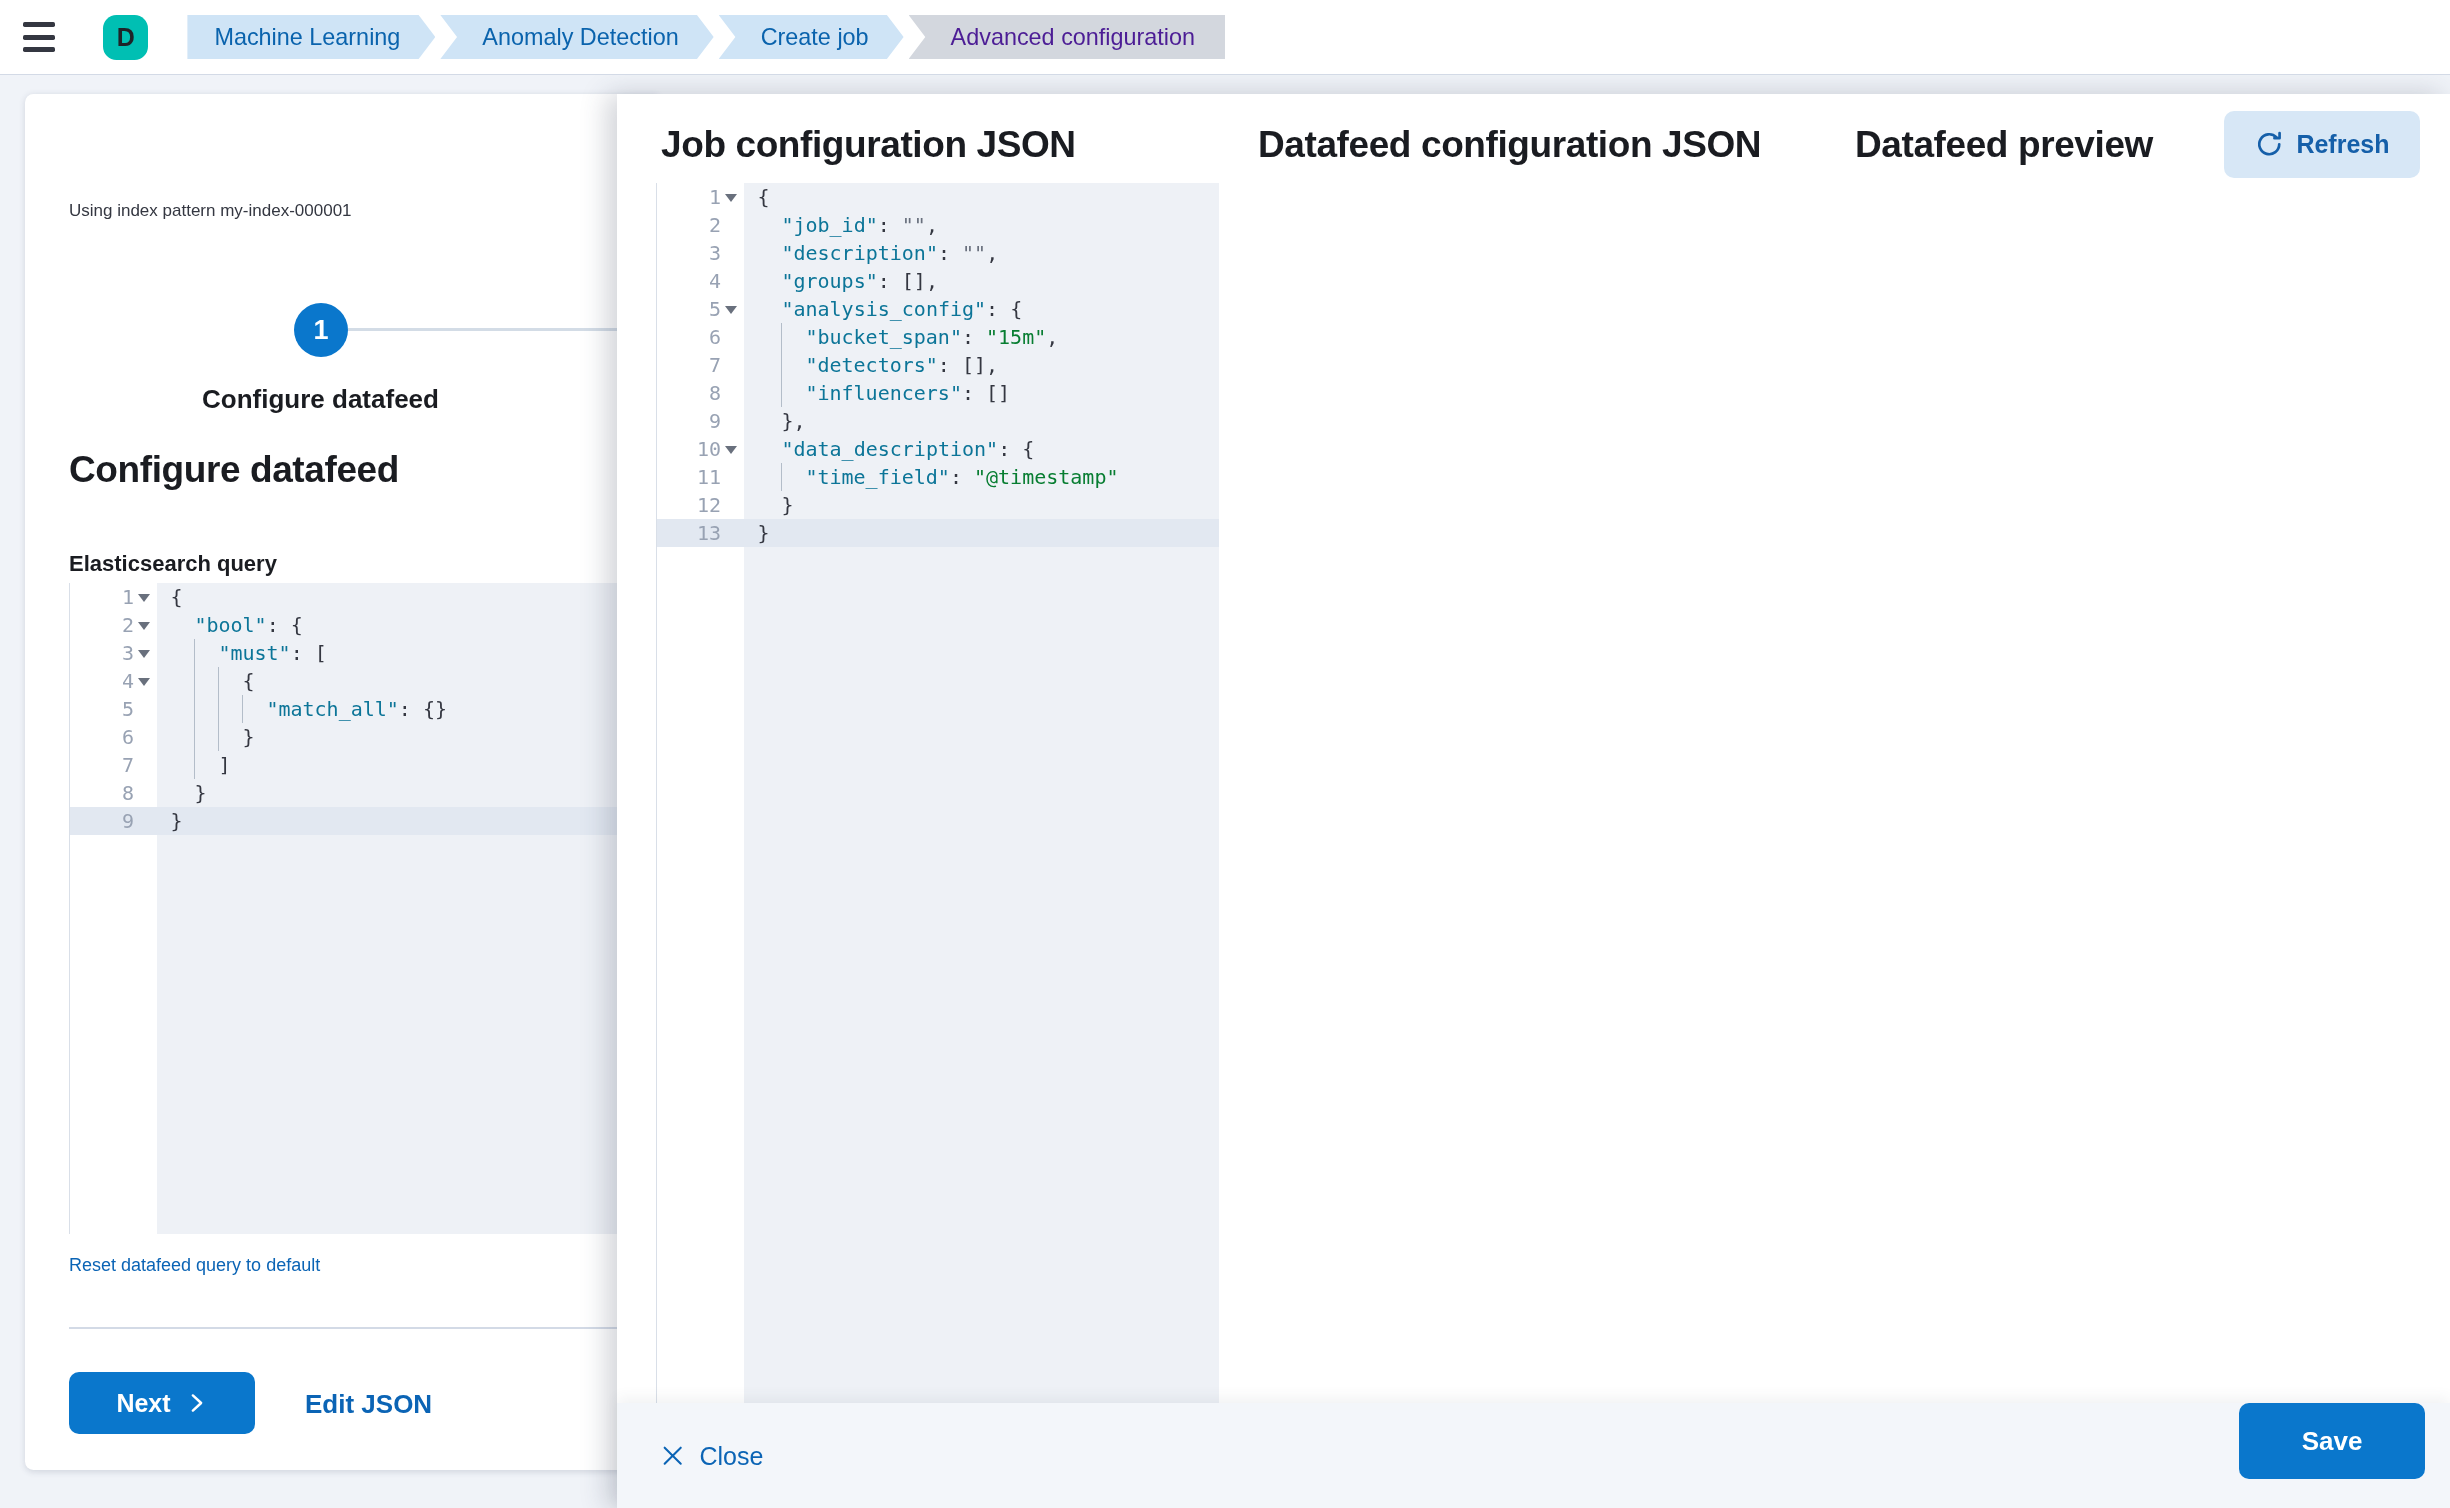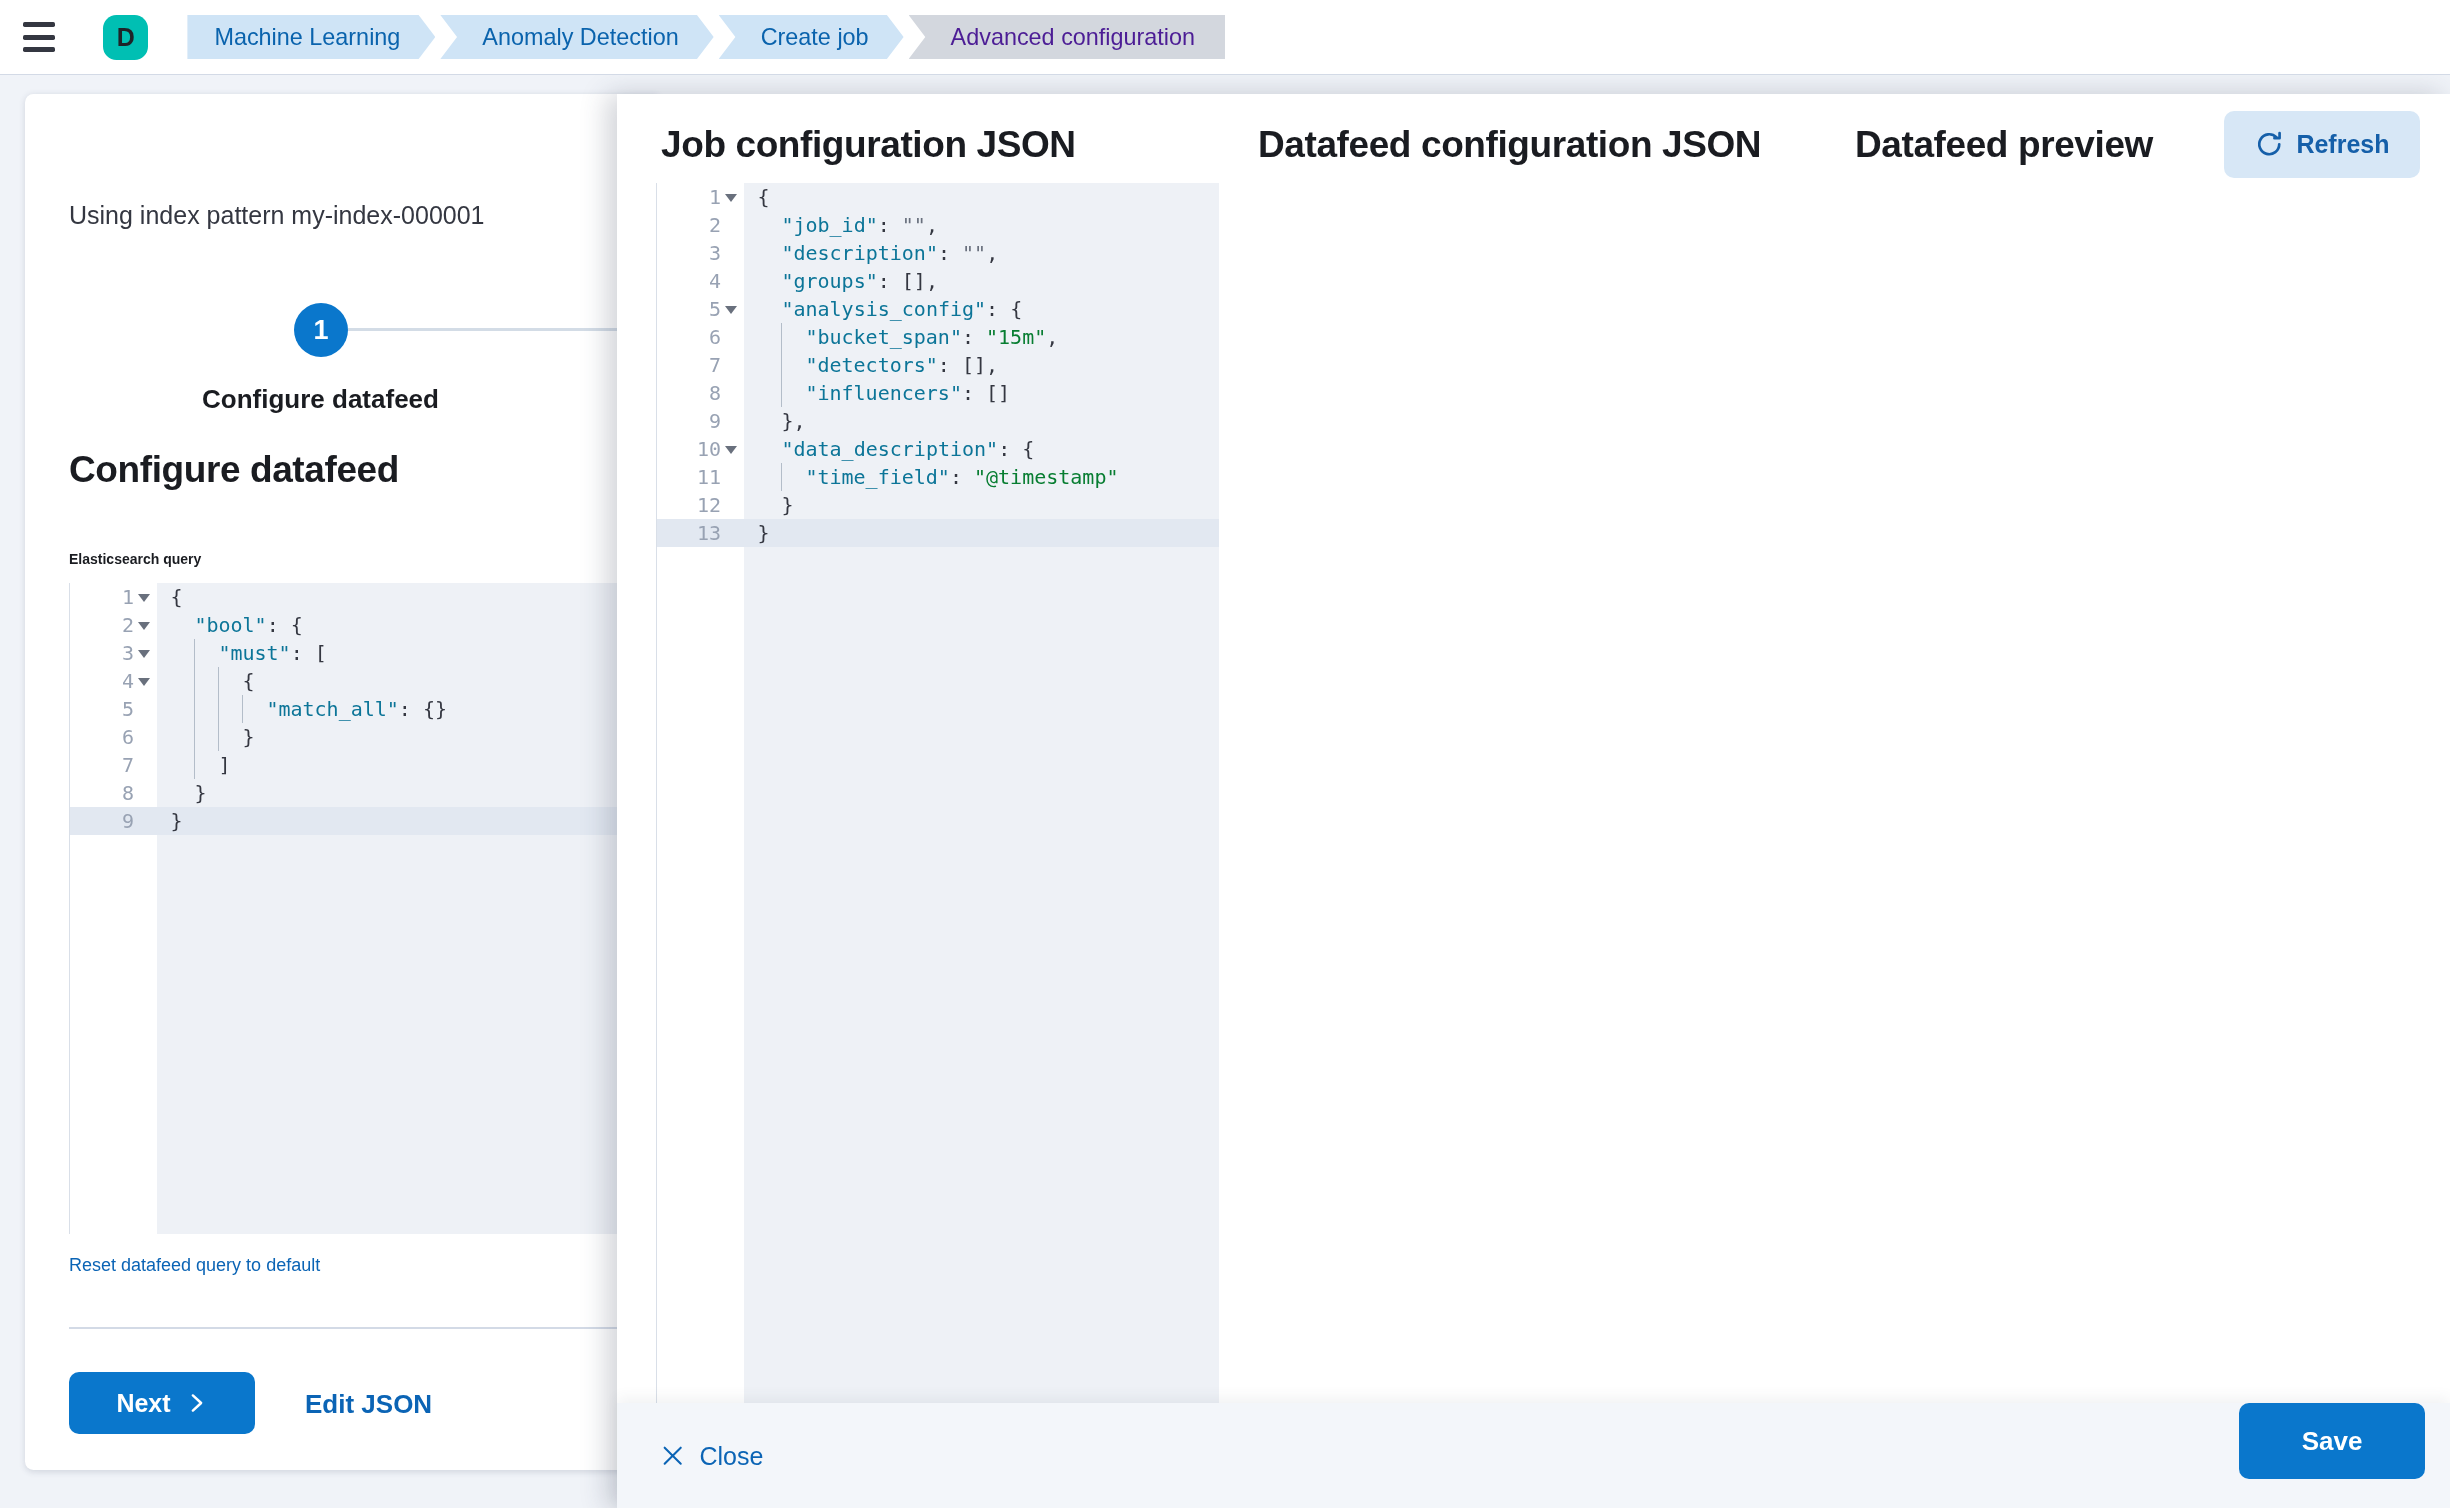--- a/index.html
+++ b/index.html
@@ -23,29 +23,29 @@
     clip-path:polygon(0 0,calc(100% - 16.7px) 0,100% 50%,calc(100% - 16.7px) 100%,0 100%);cursor:pointer;}
   .chip.mid{padding-left:42px;
     clip-path:polygon(0 0,calc(100% - 16.7px) 0,100% 50%,calc(100% - 16.7px) 100%,0 100%,16.7px 50%);}
   .chip.last{background:#d3d7de;color:#4c1d95;font-weight:500;padding:0 30px 0 42px;
     clip-path:polygon(0 0,100% 0,100% 100%,0 100%,16.7px 50%);cursor:default;}
 
   
   .card{position:absolute;left:25px;top:94px;width:636px;height:1376px;background:#fff;
     border-radius:8.4px;box-shadow:0 1.7px 6.7px rgba(52,65,92,.16);z-index:1;}
   .card h1{position:absolute;left:44px;top:45px;font-size:44px;font-weight:700;letter-spacing:-0.4px;}
-  .card .subtitle{position:absolute;left:44px;top:107px;font-size:25px;color:#343741;}
+  .card .subtitle{position:absolute;left:44px;top:107px;font-size:17px;color:#343741;}
   .step-line{position:absolute;left:323px;top:234px;width:313px;height:2.5px;background:#d3dce6;}
   .step-circle{position:absolute;left:269px;top:209px;width:54px;height:54px;border-radius:50%;
     background:#0a77cc;color:#fff;font-size:27px;font-weight:700;display:flex;align-items:center;
     justify-content:center;cursor:pointer;}
   .step-label{position:absolute;left:149px;top:290px;width:293px;text-align:center;
     font-size:26px;font-weight:700;}
   .card h2{position:absolute;left:44px;top:355px;font-size:37px;font-weight:700;letter-spacing:-0.4px;}
-  .q-label{position:absolute;left:44px;top:457px;font-size:14px;font-weight:700;}
+  .q-label{position:absolute;left:44px;top:457px;font-size:22px;font-weight:700;}
   .es-editor{position:absolute;left:44px;top:489px;width:549px;height:651px;}
   .reset-link{position:absolute;left:44px;top:1161px;font-size:18px;font-weight:400;color:#0b64b5;cursor:pointer;}
   .card .divider{position:absolute;left:44px;right:0;top:1233px;height:1.7px;background:#d3dae6;}
   .next-btn{position:absolute;left:44px;top:1278px;width:186px;height:62px;border-radius:10px;
     background:#0a77cc;color:#fff;font-size:25px;font-weight:600;display:flex;align-items:center;
     justify-content:center;gap:15px;cursor:pointer;}
   .next-btn svg{width:22px;height:22px;}
   .edit-json{position:absolute;left:280px;top:1295px;font-size:26px;font-weight:600;color:#0b64b5;cursor:pointer;}
 
   

